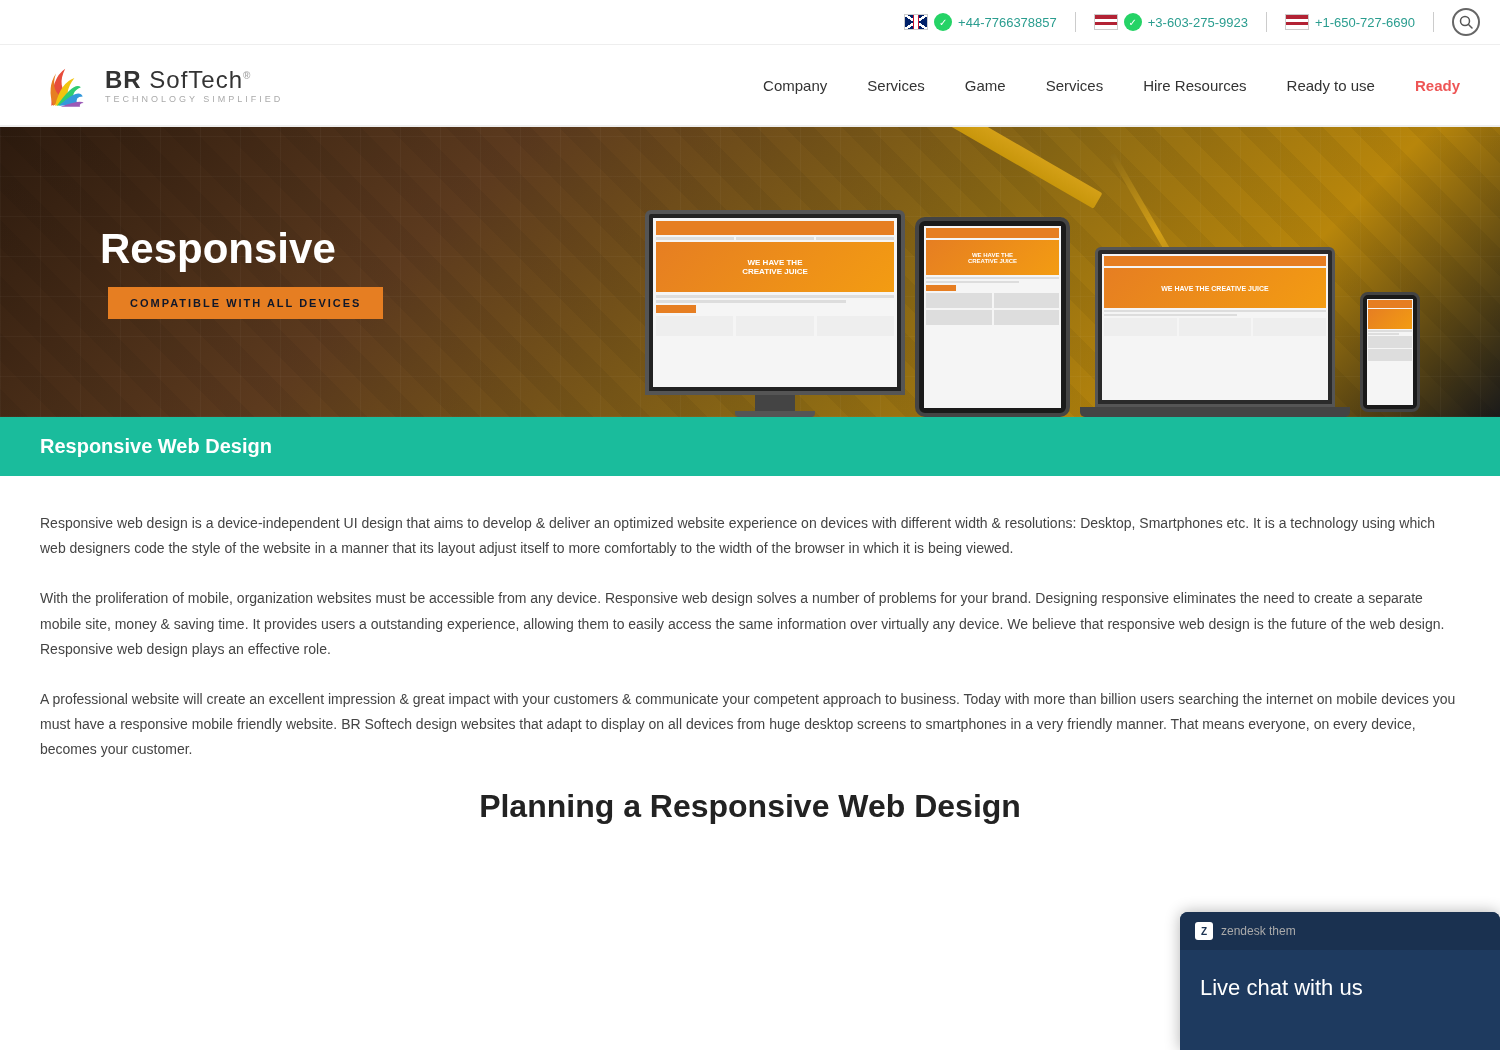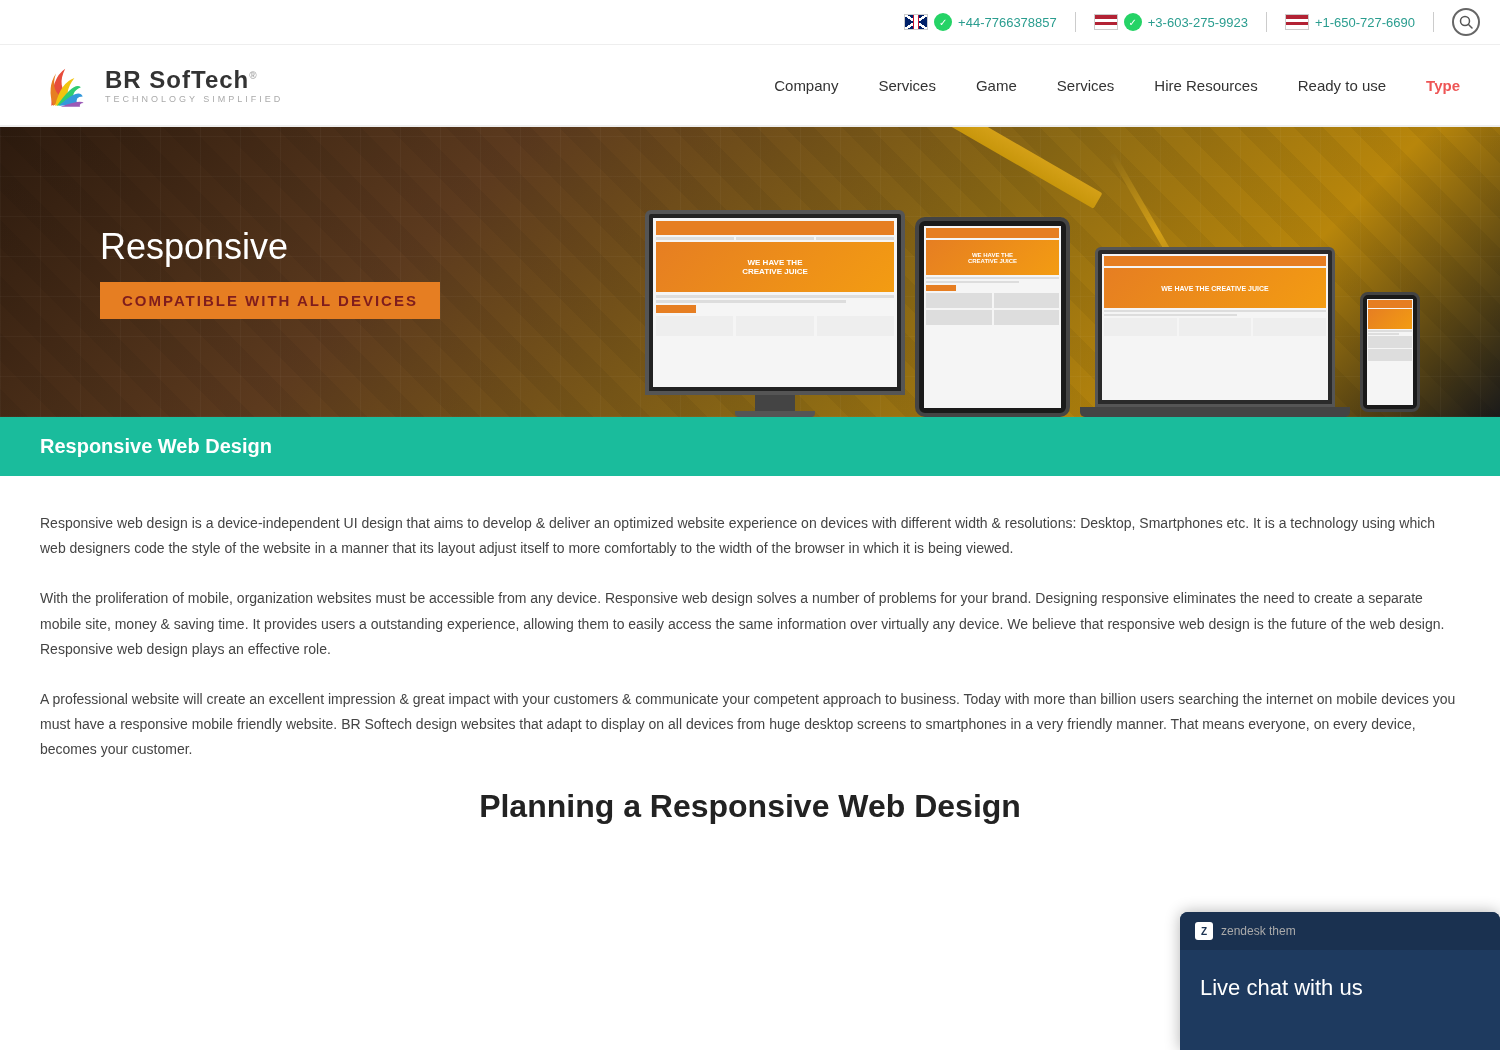--- a/index.html
+++ b/index.html
@@ -305,44 +305,44 @@
     <svg class="br-logo-svg" viewBox="0 0 55 65" xmlns="http://www.w3.org/2000/svg">
       <path d="M10 55 Q10 25 25 15 Q15 35 30 45" fill="#e74c3c"></path>
       <path d="M12 55 Q5 35 15 20 Q8 40 25 48" fill="#e67e22"></path>
       <path d="M14 55 Q20 30 35 25 Q22 42 32 52" fill="#f1c40f"></path>
       <path d="M16 55 Q35 28 42 35 Q30 40 35 52" fill="#2ecc71"></path>
       <path d="M18 55 Q40 35 44 45 Q35 45 38 54" fill="#3498db"></path>
       <path d="M20 56 Q42 48 45 52 Q40 52 41 56" fill="#9b59b6"></path>
     </svg>
     <div class="logo-text">
       <span style="font-size:24px;font-weight:900;letter-spacing:1px;color:#222;">
-        <span style="color:#333;">BR </span><span style="color:#333;font-weight:700;">SofTech</span><sup style="font-size:10px;color:#aaa;">®</sup>
+        <span style="color:#333;">BR </span><span style="color:#333;font-weight:400;">SofTech</span><sup style="font-size:10px;color:#aaa;">®</sup>
       </span>
       <span style="font-size:9px;letter-spacing:3px;color:#aaa;">TECHNOLOGY SIMPLIFIED</span>
     </div>
   </div>
 
   <nav>
     <a href="#">Company</a>
     <a href="#">Services</a>
     <a href="#">Game</a>
     <a href="#">Services</a>
     <a href="#">Hire Resources</a>
     <a href="#">Ready to use</a>
-    <a href="#" class="quote">Type</a>
+    <a href="#" class="quote">Ready</a>
   </nav>
 </div>
 
 <div class="hero">
   <div class="tile-pattern"></div>
   <div class="hero-overlay"></div>
 
   <div class="hero-content">
-    <div class="responsive-text" style="font-size:36px;color:#fff;font-weight:400;">Responsive</div>
-    <div class="compatible-badge" style="background:#e67e22;color:#7f1d1d;padding:10px 22px;font-size:15px;font-weight:bold;letter-spacing:2px;display:inline-block;margin-top:14px;">COMPATIBLE WITH ALL DEVICES</div>
+    <div class="responsive-text" style="font-size:42px;color:#fff;font-weight:700;">Responsive</div>
+    <div class="compatible-badge" style="background:#e67e22;color:#0f172a;padding:10px 22px;font-size:11px;font-weight:bold;letter-spacing:2px;display:inline-block;margin-top:14px;margin-left:8px;">COMPATIBLE WITH ALL DEVICES</div>
   </div>
 
   <div style="position:absolute;right:80px;bottom:0;display:flex;align-items:flex-end;gap:0;z-index:2;">
 
     <div style="display:flex;flex-direction:column;align-items:center;">
       <div style="width:260px;height:185px;background:#222;border-radius:6px 6px 0 0;border:4px solid #555;padding:4px;position:relative;">
         <div style="width:100%;height:100%;background:#f5f5f5;overflow:hidden;padding:3px;">
           <div style="height:14px;background:#e67e22;margin-bottom:2px;"></div>
           <div style="display:flex;gap:2px;margin-bottom:2px;">
             <div style="height:3px;flex:1;background:#ddd;"></div>

